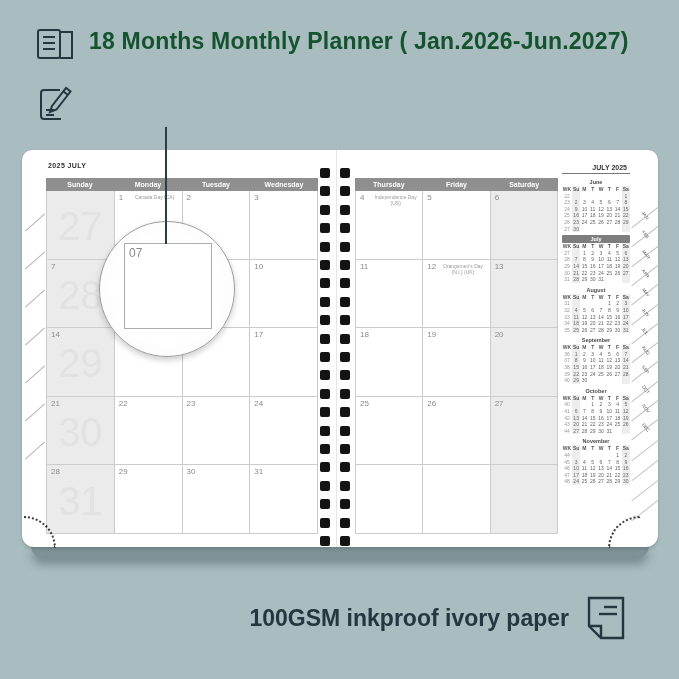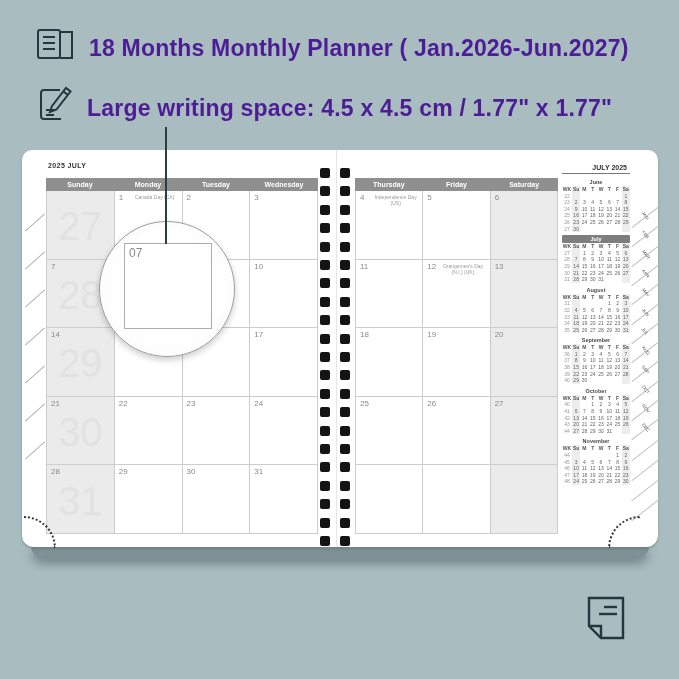--- a/index.html
+++ b/index.html
@@ -1,18 +1,18 @@
 <!DOCTYPE html>
 <html><head>
 <meta charset="utf-8">
 <style>
   html,body{margin:0;padding:0;background:#a9bcc0;}
   .stage{position:relative;width:679px;height:679px;background:#a9bcc0;overflow:hidden;
          font-family:"Liberation Sans",sans-serif;}
-  .feature{position:absolute;display:flex;align-items:flex-end;gap:13px;color:#4c1d95;}
+  .feature{position:absolute;display:flex;align-items:flex-start;gap:13px;color:#14532d;}
   .feature .txt{font-size:23px;font-weight:600;letter-spacing:.2px;white-space:nowrap;}
   #feat1{left:36px;top:28px;}
   #feat2{left:38px;top:84px;}
   .connector{position:absolute;left:165px;top:127px;width:2px;height:117px;background:#2c3c44;z-index:30;}
 
   .planner-base{position:absolute;left:31px;top:546px;width:618px;height:12px;background:#7e9296;
                 border-radius:0 0 12px 12px;box-shadow:0 6px 10px rgba(55,70,75,.45);}
   .planner{position:absolute;left:22px;top:150px;width:636px;height:397px;background:#fff;
            border-radius:10px 10px 12px 12px;box-shadow:0 2px 3px rgba(70,85,90,.3);}
 
@@ -81,21 +81,20 @@
   </div>
 
   <div class="feature" id="feat2">
     <svg width="36" height="38" viewBox="0 0 36 38" fill="none" stroke="#243640" stroke-width="2">
       <path d="M22 6 H6 a3 3 0 0 0 -3 3 v23 a3 3 0 0 0 3 3 h17"></path>
       <line x1="8" y1="26" x2="16" y2="26"></line>
       <line x1="8" y1="31" x2="16" y2="31"></line>
       <path d="M14 22 L28 4 l4.5 3.5 L18.5 25.5 l-6.5 2.5 z"></path>
       <line x1="25.5" y1="7.5" x2="30" y2="11"></line>
     </svg>
-    <div class="txt">Large writing space: 4.5 x 4.5 cm / 1.77" x 1.77"</div>
   </div>
 
   <div class="connector"></div>
 
   <div class="planner-base"></div>
 
   <div class="planner">
     <div class="page-title-left">2025 JULY</div>
     <div class="grid" id="grid-left">
         <div class="grid-head" style="grid-template-columns: repeat(4, 1fr);">
@@ -681,20 +680,21 @@
     <div class="arc br"></div>
   </div>
 
   <div class="mag">
     <div class="mag-box">
       <span>07</span>
     </div>
   </div>
 
   <div class="footer">
+    <div class="txt">100GSM inkproof ivory paper</div>
     <svg width="42" height="48" viewBox="0 0 42 48" fill="none" stroke="#243640" stroke-width="2.4">
       <path d="M4 4 H38 V44 H16 L4 32 Z"></path>
       <path d="M16 44 V32 H4"></path>
       <line x1="19" y1="13" x2="32" y2="13"></line>
       <line x1="14" y1="20" x2="32" y2="20"></line>
     </svg>
   </div>
 
 </div>
 

